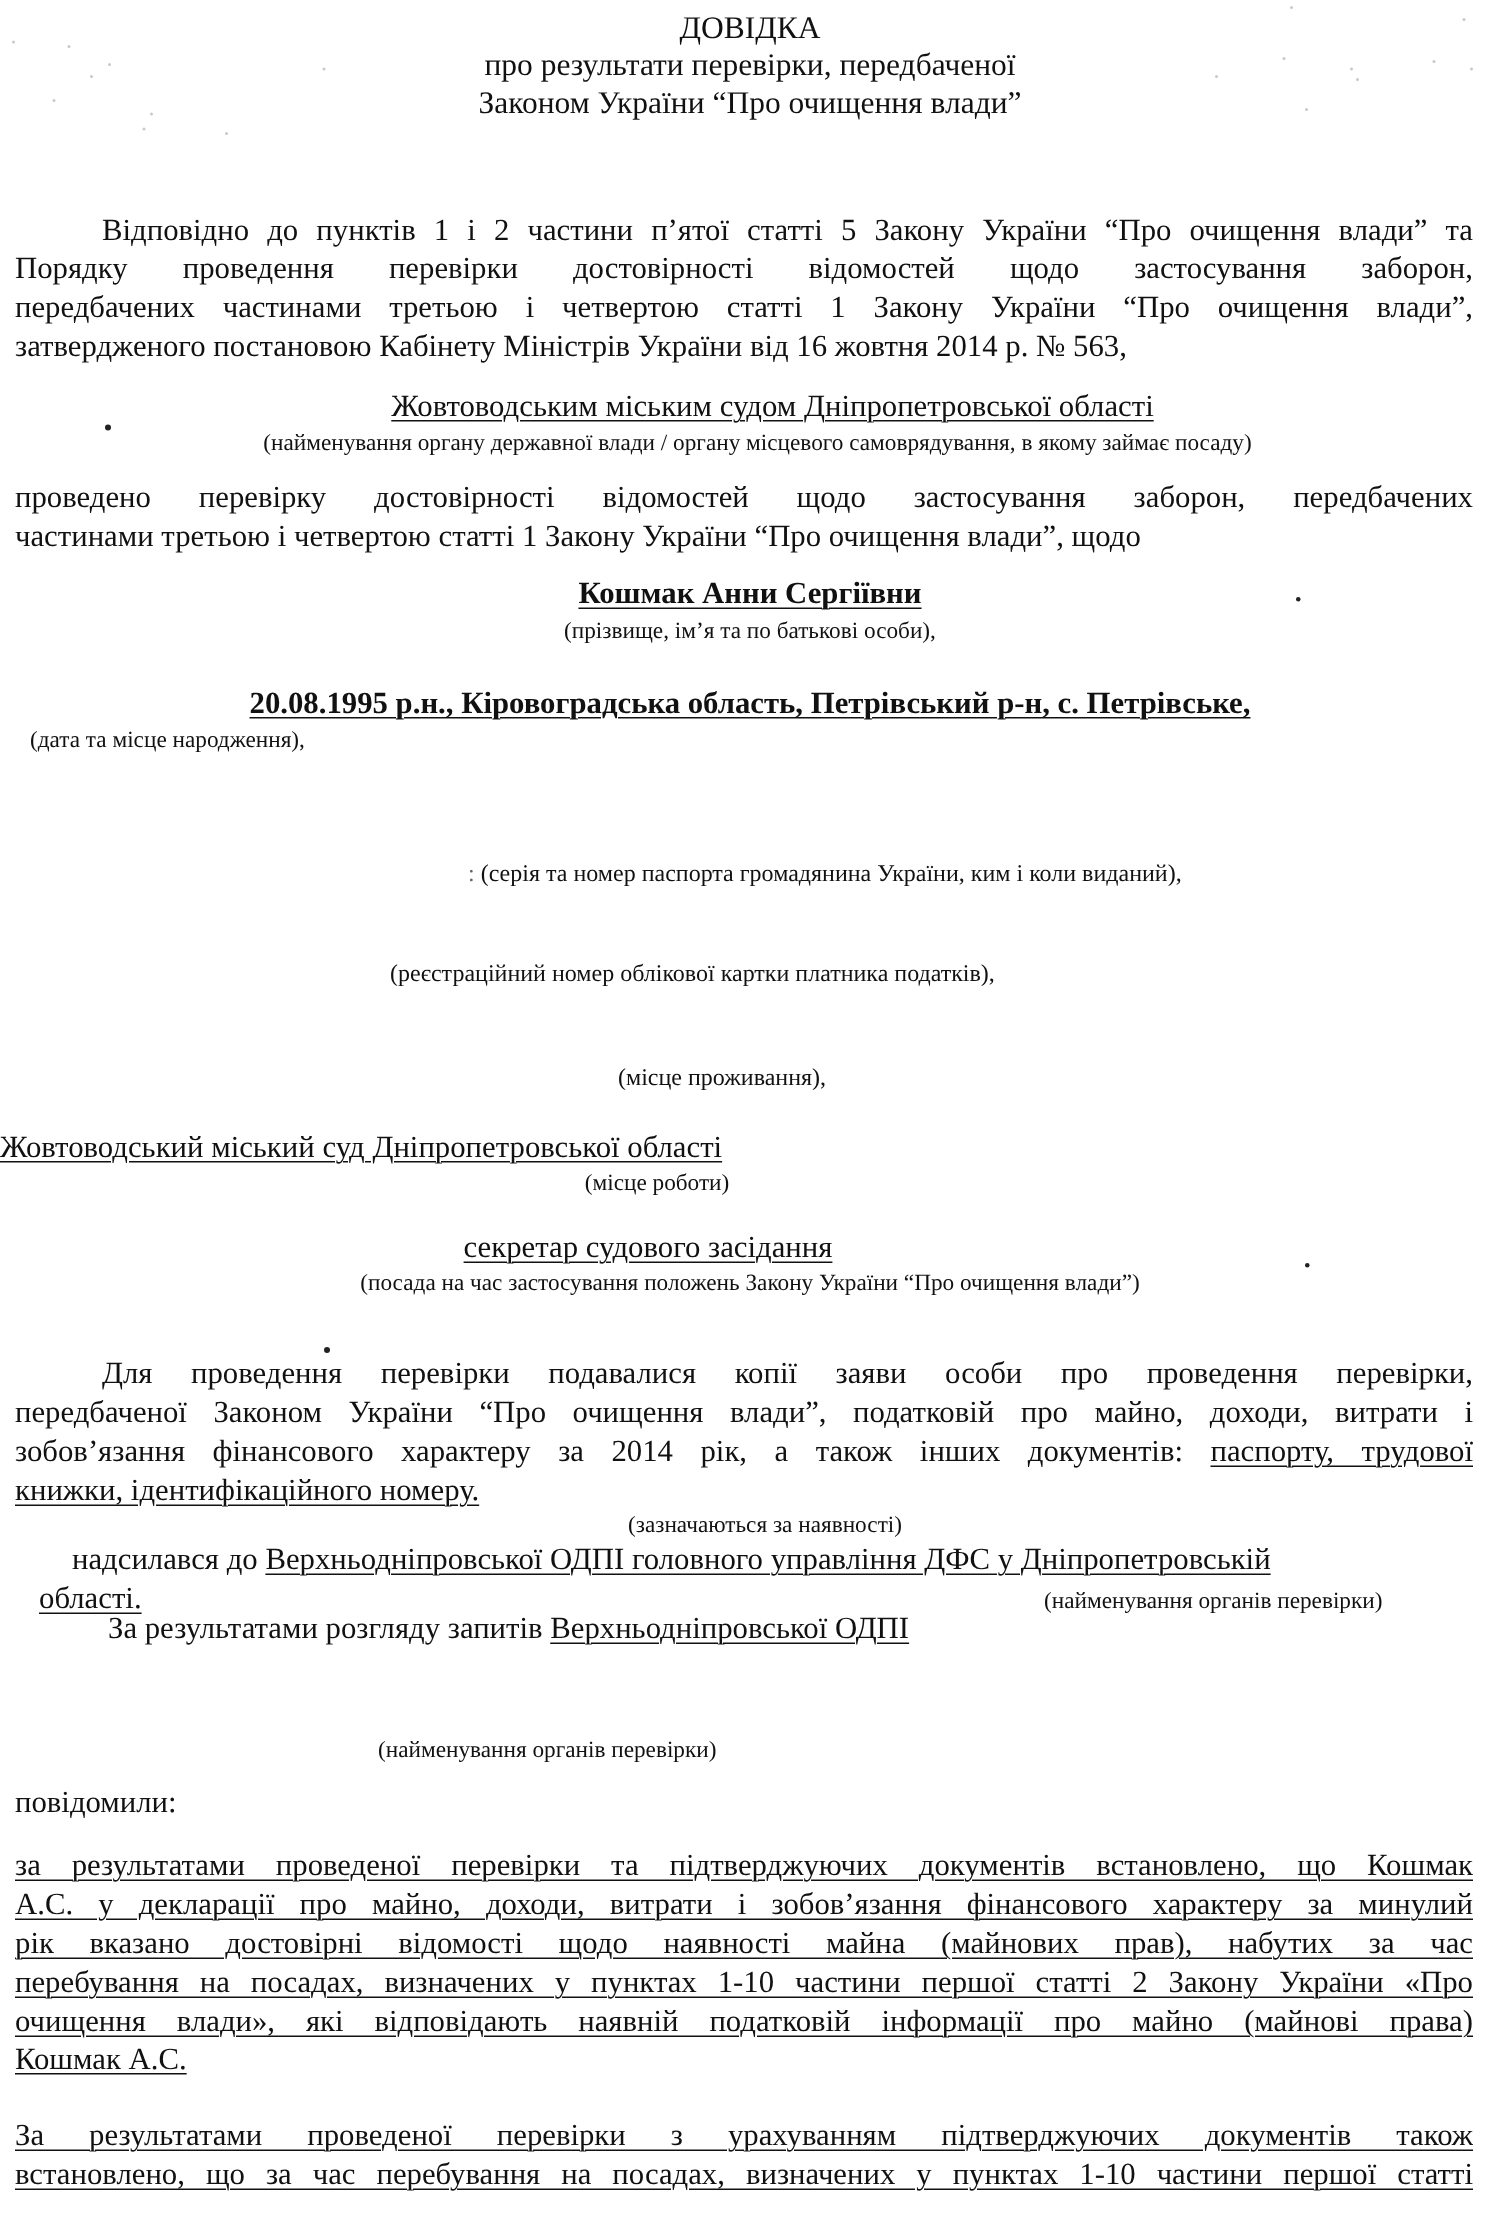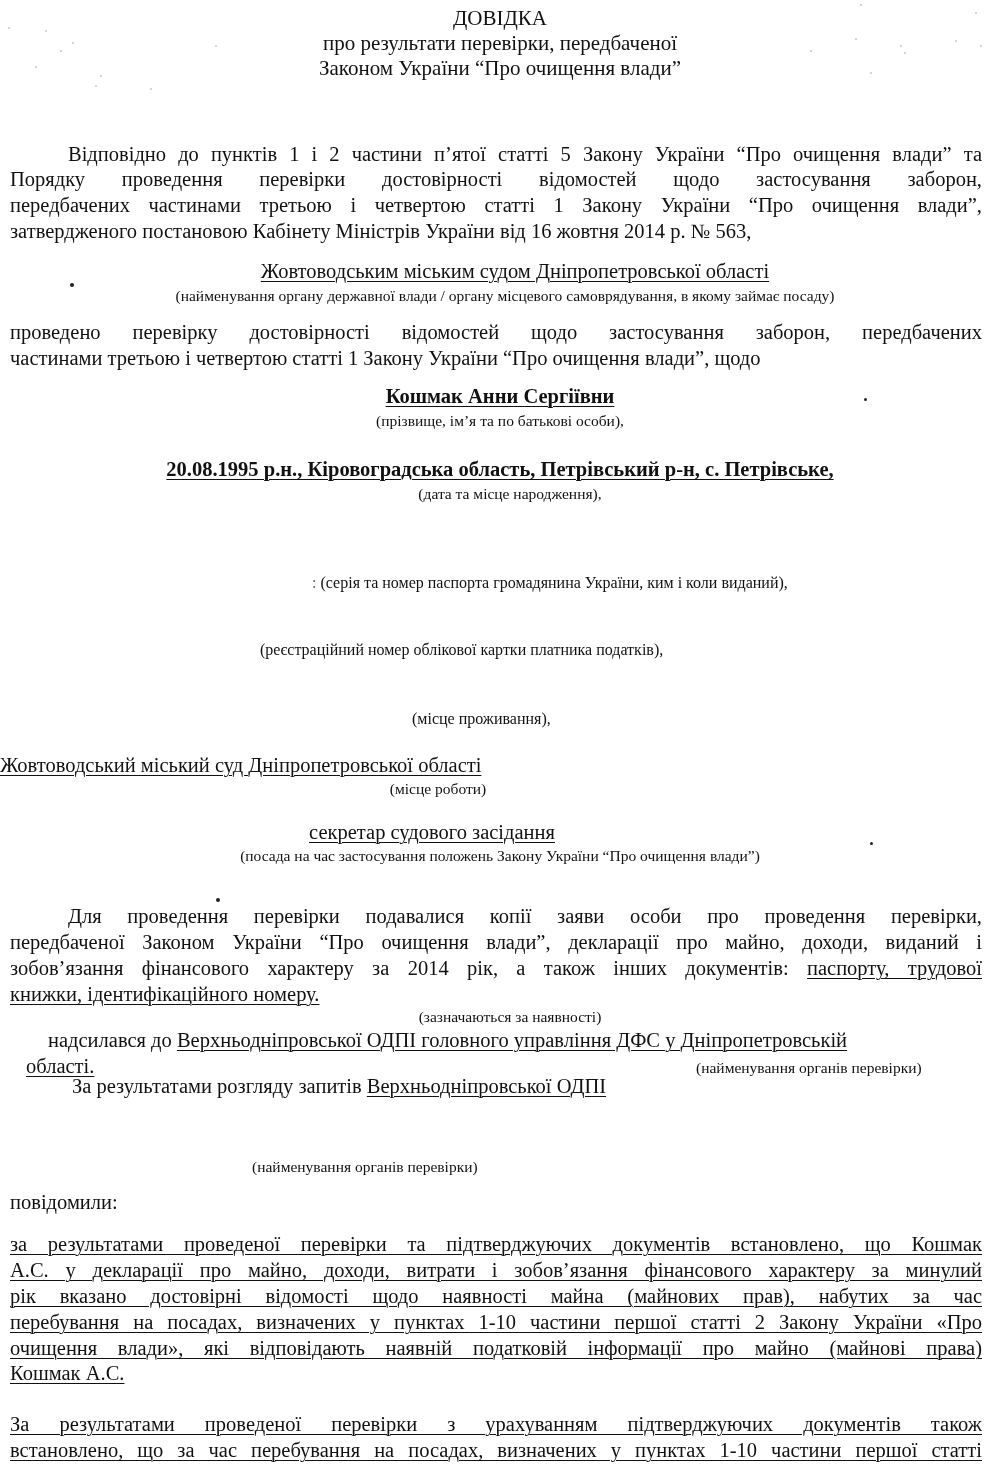--- a/index.html
+++ b/index.html
@@ -106,21 +106,21 @@
   </div>
 
   <div class="abs body-text" style="top:384px;left:0;width:1000px;text-align:center;">
     <span class="u bold">Кошмак Анни Сергіївни</span>
   </div>
   <div class="abs note" style="top:411px;left:0;width:1000px;text-align:center;">(прізвище, ім’я та по батькові особи),</div>
 
   <div class="abs body-text" style="top:457px;left:0;width:1000px;text-align:center;padding-left:0px;box-sizing:border-box;font-weight:bold;">
     <span class="u">20.08.1995 р.н., Кіровоградська область, Петрівський р-н, с. Петрівське,</span>
   </div>
-  <div class="abs note" style="top:484px;left:0;width:1000px;text-align:center;padding-left:20px;box-sizing:border-box;">(дата та місце народження),</div>
+  <div class="abs note" style="top:484px;left:0;width:1000px;padding-left:20px;box-sizing:border-box;">(дата та місце народження),</div>
 
   <div class="abs note" style="top:573px;left:312px;font-size:16px;white-space:nowrap;">
     <span style="color:#666;">:</span>
     <span>(серія та номер паспорта громадянина України, ким і коли виданий),</span>
   </div>
 
   <div class="abs note" style="top:640px;left:260px;font-size:16px;white-space:nowrap;">(реєстраційний номер облікової картки платника податків),</div>
 
   <div class="abs note" style="top:709px;left:412px;font-size:16px;white-space:nowrap;">(місце проживання),</div>
 
@@ -132,21 +132,21 @@
   <div class="abs body-text" style="top:820px;left:0;width:864px;text-align:center;">
     <span class="u">секретар судового засідання</span>
   </div>
   <div class="abs note" style="top:846px;left:0;width:1000px;text-align:center;">(посада на час застосування положень Закону України “Про очищення влади”)</div>
   <div class="mark" style="left:870px;top:842px;width:3px;height:3px;"></div>
   <div class="mark" style="left:864px;top:398px;width:3px;height:3px;"></div>
 
   <div>
     <div class="mark" style="left:216px;top:898px;width:4px;height:4px;"></div>
     <div class="justify-line" style="top: 904px; left: 68px; width: 914px; white-space: normal; height: 26px; overflow: hidden;">Для проведення перевірки подавалися копії заяви особи про проведення перевірки,</div>
-    <div class="justify-line" style="top: 930px; white-space: normal; height: 26px; overflow: hidden;">передбаченої Законом України “Про очищення влади”, декларації про майно, доходи, виданий і</div>
+    <div class="justify-line" style="top: 930px; white-space: normal; height: 26px; overflow: hidden;">передбаченої Законом України “Про очищення влади”, податковій про майно, доходи, витрати і</div>
     <div class="justify-line" style="top: 956px; white-space: normal; height: 26px; overflow: hidden;">
       <span>зобов’язання фінансового характеру за 2014 рік, а також інших документів:</span>
       <span class="u">паспорту, трудової</span>
     </div>
     <div class="plain-line" style="top:982px;left:10px;">
       <span class="u">книжки, ідентифікаційного номеру.</span>
     </div>
     <div class="abs note" style="top:1007px;left:0;width:1000px;text-align:center;padding-left:20px;box-sizing:border-box;">(зазначаються за наявності)</div>
   </div>
 

